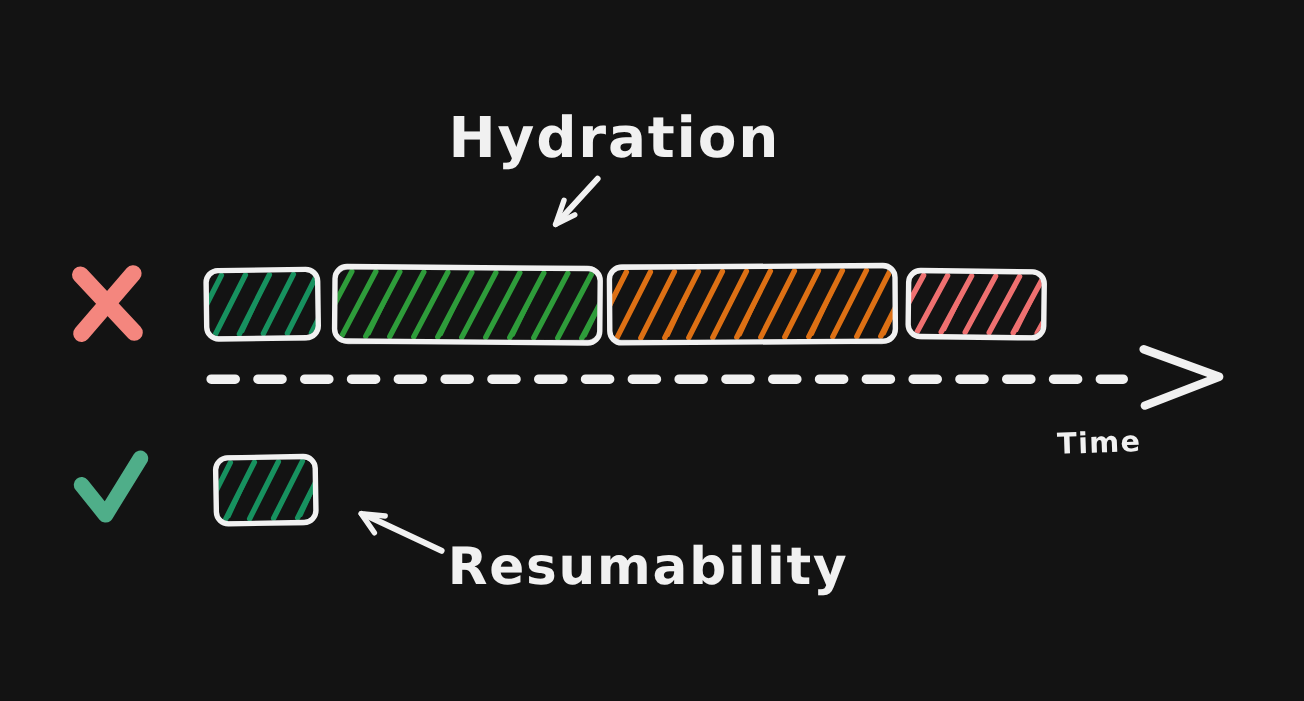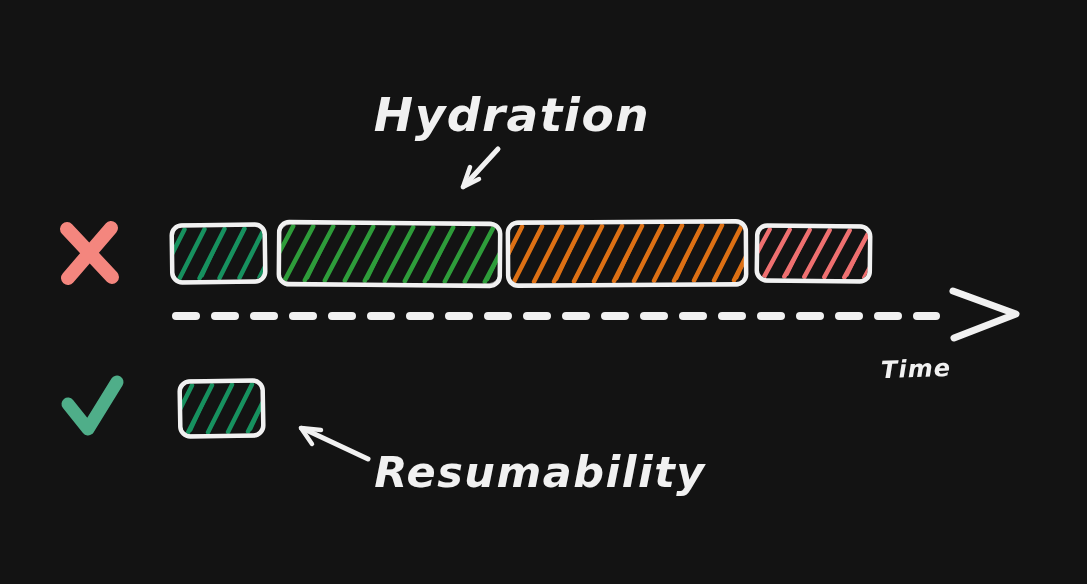--- a/index.html
+++ b/index.html
@@ -1,20 +1,20 @@
 <!DOCTYPE html>
 <html><head>
 <meta charset="utf-8">
 <style>
   html,body{margin:0;padding:0;}
   body{
     width:1087px;height:584px;overflow:hidden;
     font-family:"DejaVu Sans","Liberation Sans",sans-serif;
   }
-  .canvas-wrap{width:1087px;height:432px;font-style:italic;}
+  .canvas-wrap{width:1087px;height:432px;}
   svg{display:block;}
   .label-big{
     font-family:"DejaVu Sans","Liberation Sans",sans-serif;
     font-weight:600;letter-spacing:1.5px;
   }
   .label-hydration{font-size:47px;}
   .label-resumability{font-size:43px;}
   .label-time{font-size:24px;font-weight:600;letter-spacing:1px;}
 </style>
 </head>

